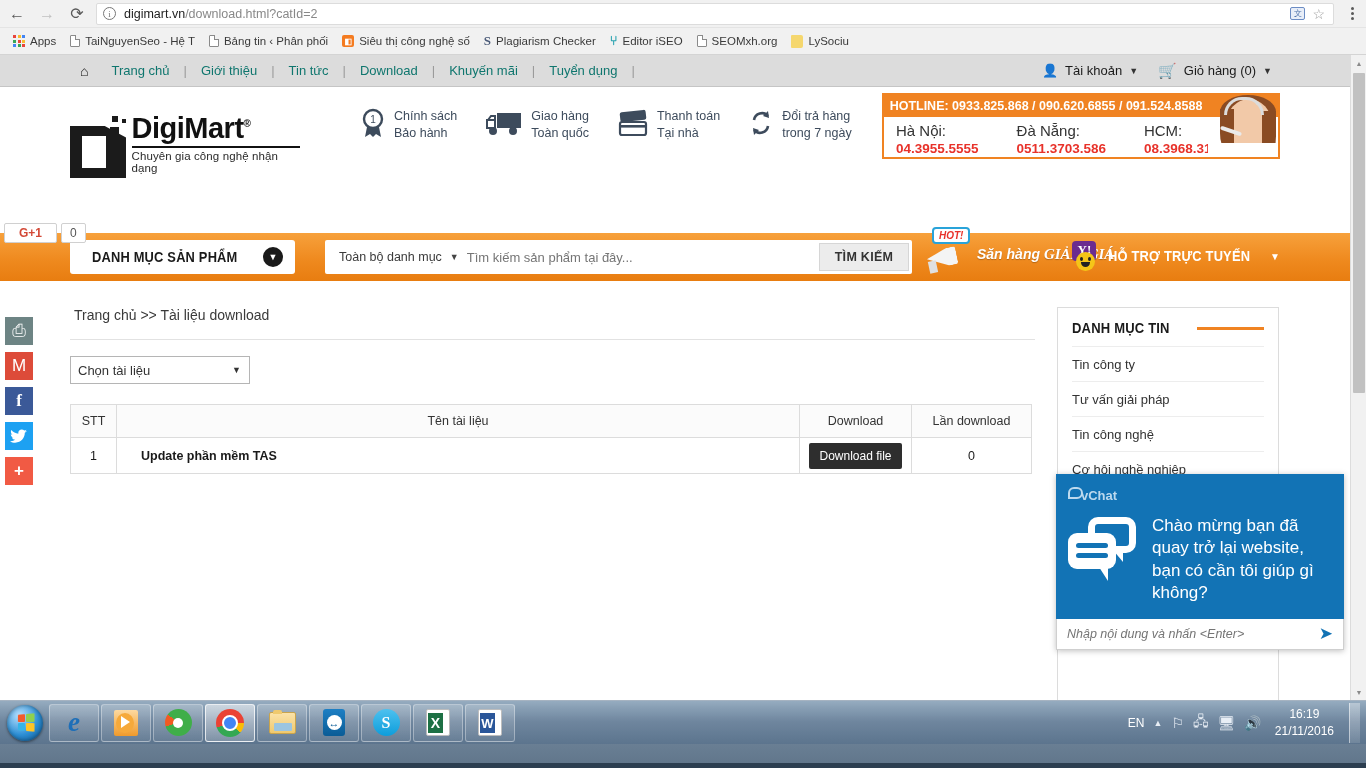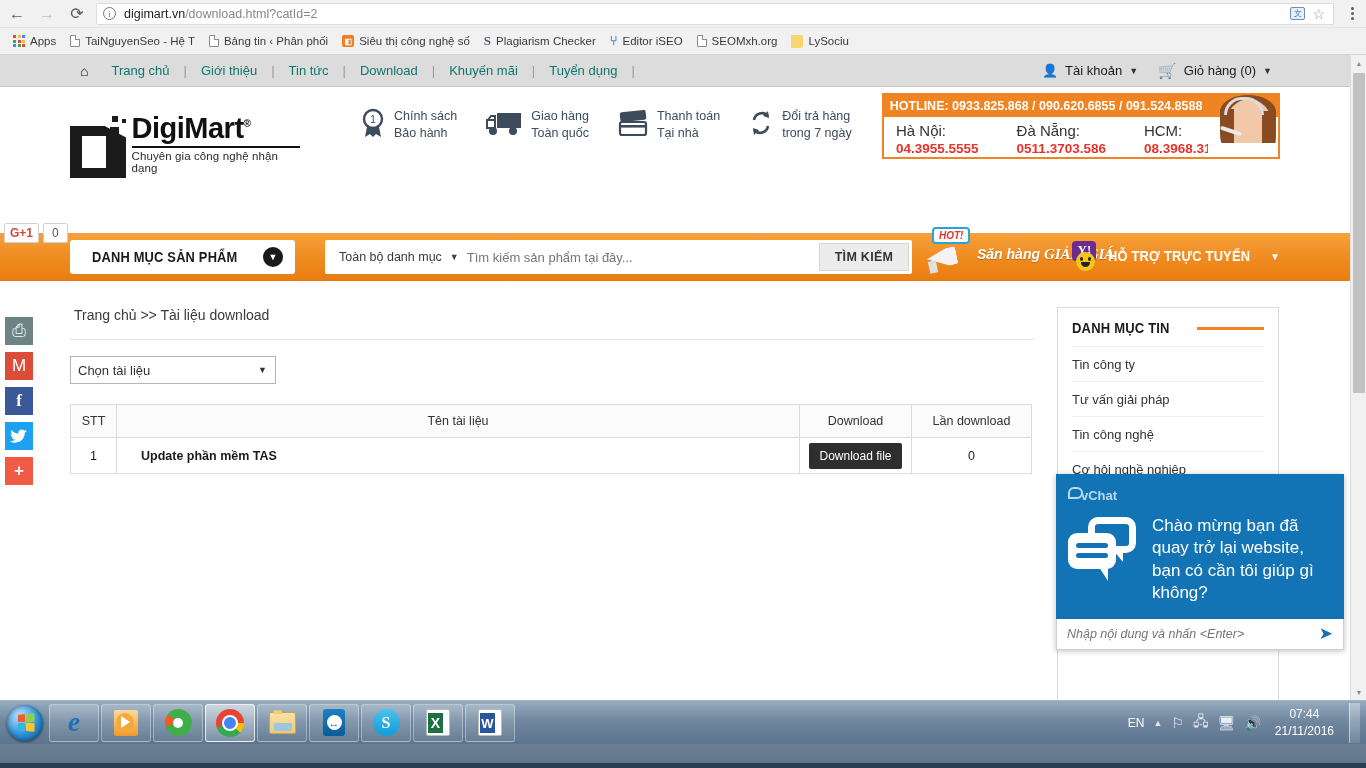--- a/index.html
+++ b/index.html
@@ -199,21 +199,21 @@
   .yahoo-smile { position:absolute; left: 6px; top: 11px; width: 19px; height: 19px; background:#f5c518; border-radius:50%; }
   .yahoo-smile::before { content:""; position:absolute; left:4px; top:5px; width:3px;height:4px;background:#222;border-radius:50%;
      box-shadow: 8px 0 0 #222; }
   .yahoo-smile::after { content:""; position:absolute; left:5px; top:10px; width:9px;height:5px;background:#222;border-radius:0 0 9px 9px; }
   .support-txt { font-size: 14px; font-weight: bold; color: #fff; letter-spacing: 0.2px;
      font-family:"Liberation Sans Narrow","Liberation Sans",sans-serif; transform: scaleX(.92); transform-origin:left; white-space:nowrap;}
   .support-caret { font-size: 10px; color: #fff; }
 
   
   .gplus { position: absolute; left: 4px; top: 168px; display: flex; align-items: center; z-index: 12; }
-  .gplus-btn { background:#fff; border:1px solid #d0d0d0; border-radius:2px; padding:2px 5px;
+  .gplus-btn { background:#fff; border:1px solid #d0d0d0; border-radius:2px; padding:2px 14px;
      font-size: 12px; font-weight: bold; color:#d34836; }
   .gplus-btn span { color:#d34836; }
   .gplus-count { background:#fff; border:1px solid #d0d0d0; border-radius:2px; margin-left: 4px;
      padding: 2px 8px; font-size: 12px; color:#555; position: relative; }
 
   
   .share-rail { position: absolute; left: 5px; top: 262px; display:flex; flex-direction: column; gap: 7px; z-index: 11; }
   .share-ic { width: 28px; height: 28px; display:flex; align-items:center; justify-content:center;
      color:#fff; font-size: 17px; }
   .sh-print { background:#6d8484; }
@@ -222,21 +222,21 @@
   .sh-tw { background:#1da1f2; }
   .sh-plus { background:#f15a44; font-weight:bold; }
 
   
   .content { position: absolute; left: 0; top: 226px; width: 1350px; }
   .content-inner { width: 1210px; margin: 0 auto; display: flex; gap: 22px; }
   .main-col { width: 965px; }
   .breadcrumb { font-size: 14px; color: #3a3a3a; padding: 26px 0 16px 4px; }
   .hr-line { height: 1px; background: #e2e2e2; }
   .doc-select {
-    margin-top: 16px; width: 206px; height: 28px; border: 1px solid #b5b5b5; background: #fff;
+    margin-top: 16px; width: 180px; height: 28px; border: 1px solid #b5b5b5; background: #fff;
     display: flex; align-items: center; justify-content: space-between; padding: 0 8px 0 7px;
     font-size: 13px; color: #333;
   }
   .doc-table { margin-top: 20px; width: 962px; border-collapse: collapse; }
   .doc-table th, .doc-table td { border: 1px solid #dcdcdc; }
   .doc-table th { background: #fbfbfb; font-weight: normal; font-size: 12.5px; color: #333; height: 33px; }
   .doc-table td { height: 36px; font-size: 12.5px; color: #1a1a1a; }
   .c-stt { width: 46px; text-align: center; }
   .c-name { text-align: center; }
   .c-dl { width: 112px; text-align: center; }
@@ -723,21 +723,21 @@
       </div>
 
     <div class="tray">
       <span class="tray-lang">EN</span>
       <span class="tray-ic" style="font-size:9px">▲</span>
       <span class="tray-ic">⚐</span>
       <span class="tray-ic">🖧</span>
       <span class="tray-ic">🖥</span>
       <span class="tray-ic">🔊</span>
       <span class="tray-clock">
-        <div>07:44</div>
+        <div>16:19</div>
         <div>21/11/2016</div>
       </span>
       <span class="showdesk"></span>
     </div>
   </div>
   <div class="hbar"></div>
 
 </div>
 
 </body></html>

